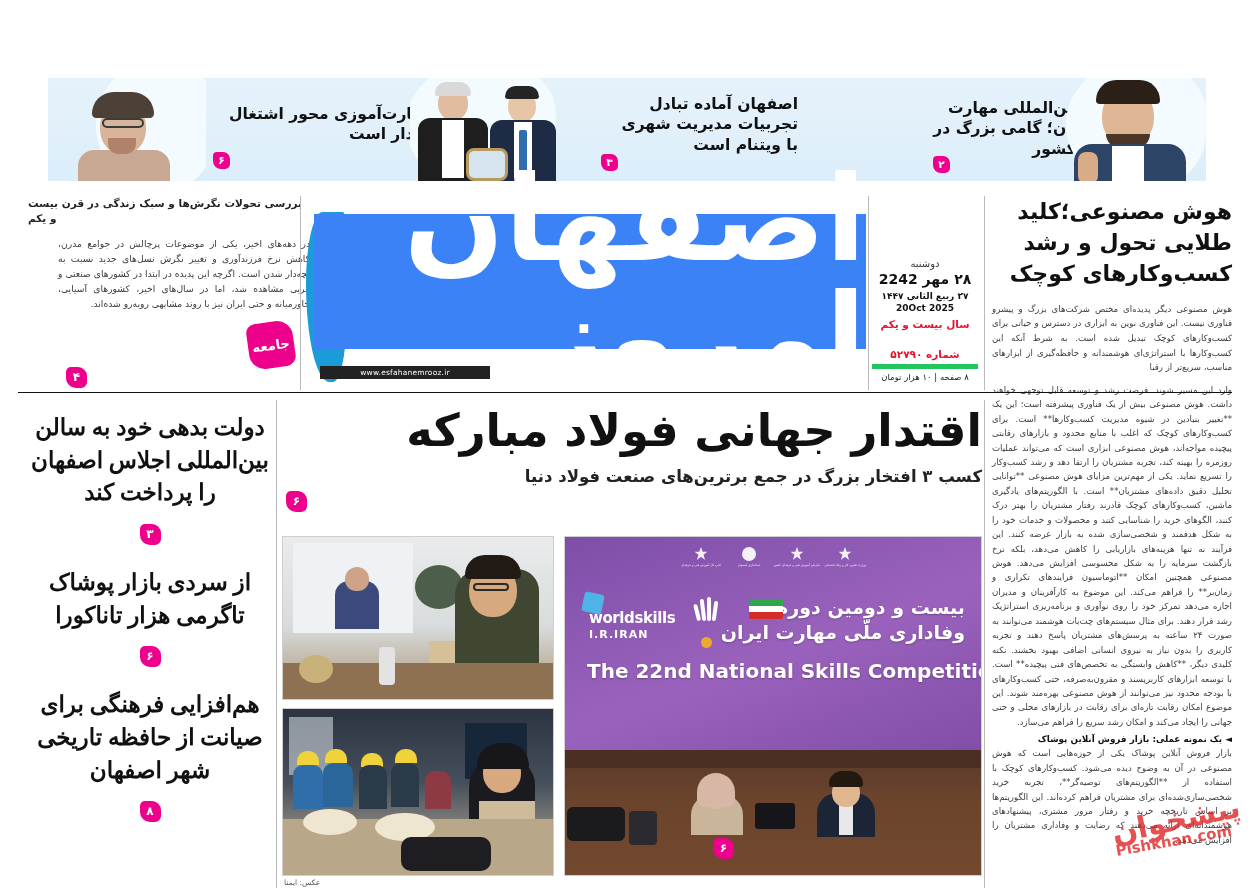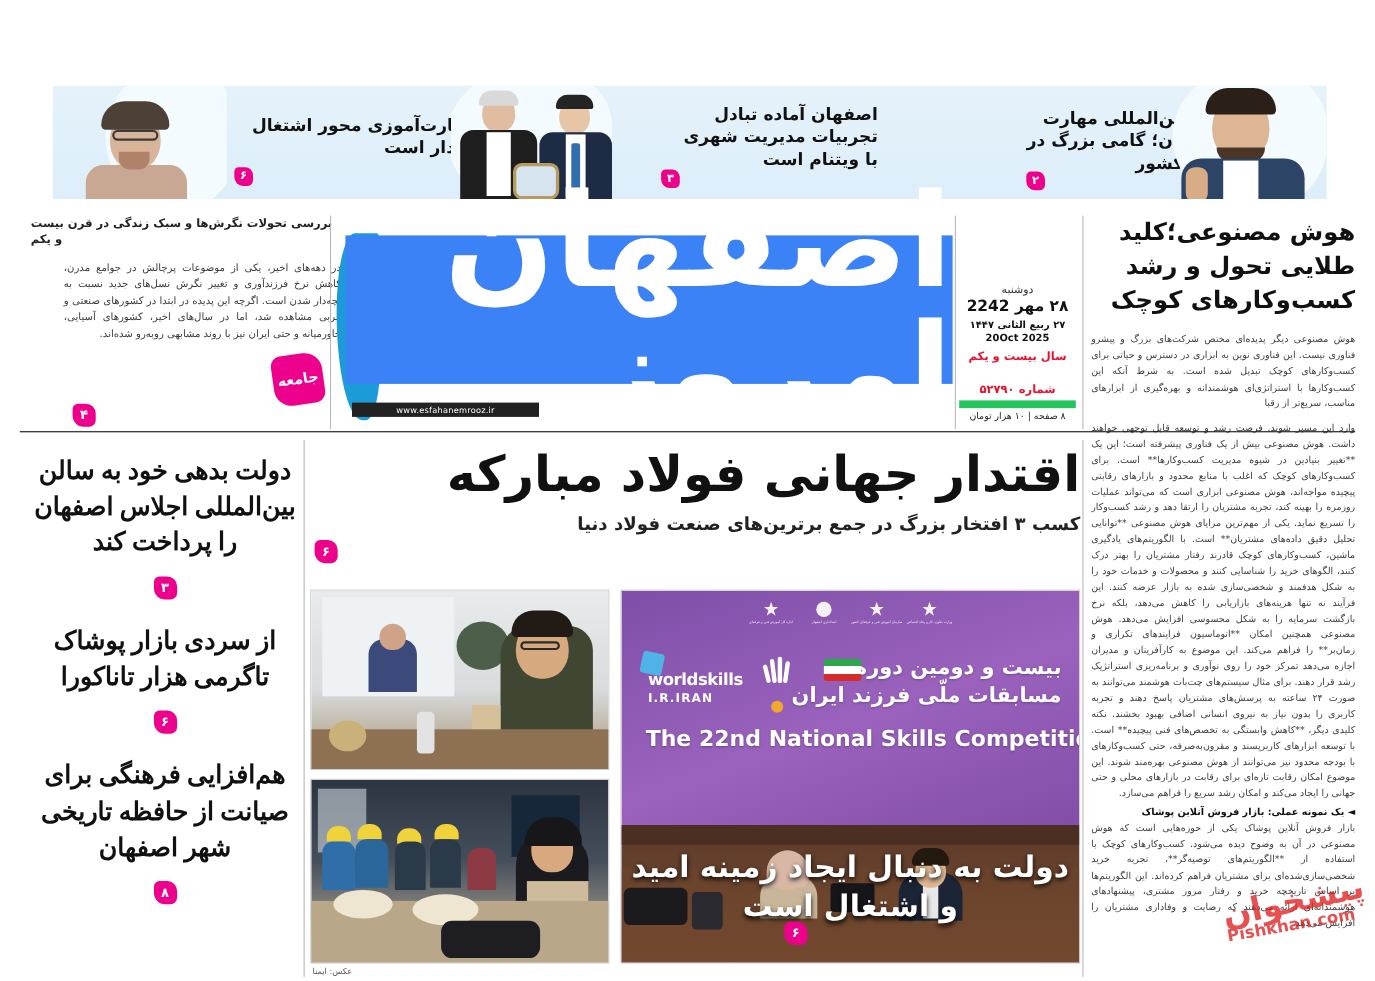--- a/index.html
+++ b/index.html
@@ -89,21 +89,21 @@
   .date-block {
     position:absolute; left:872px; top:258px; width:106px;
     text-align:center; direction:rtl; color:#111;
   }
   .db-day  { font-size:10px; color:#333; }
   .db-date { font-size:14px; font-weight:700; margin-top:2px; }
   .db-hijri{ font-size:9px; margin-top:4px; font-weight:600; }
   .db-greg { font-size:9px; margin-top:2px; direction:ltr; font-weight:700; }
   .db-year { font-size:10.5px; margin-top:5px; color:#e8112d; font-weight:700; }
   .db-issue{ font-size:10.5px; color:#e8112d; font-weight:700; margin-top:18px; }
-  .db-pages{ font-size:8.5px; margin-top:4px; color:#222; border-top:7px solid #22c55e; padding-top:3px;}
+  .db-pages{ font-size:8.5px; margin-top:4px; color:#222; border-top:5px solid #22c55e; padding-top:3px;}
 
   
   .right-col { position:absolute; right:18px; top:196px; width:240px; }
   .rc-head {
     font-size:22px; font-weight:800; color:#111; text-align:right;
     direction:rtl; line-height:1.42; letter-spacing:-0.4px;
   }
   .rc-lead-wrap { margin-top:12px; display:flex; gap:8px; direction:rtl; }
   .rc-lead {
     font-size:8.6px; color:#3a3a3a; text-align:justify; direction:rtl;
@@ -282,21 +282,21 @@
     <div class="db-hijri">۲۷ ربیع الثانی ۱۴۴۷</div>
     <div class="db-greg">20Oct 2025</div>
     <div class="db-year">سال بیست و یکم</div>
     <div class="db-issue">شماره ۵۲۷۹۰</div>
     <div class="db-pages">۸ صفحه | ۱۰ هزار تومان</div>
   </div>
 
   <div class="right-col">
     <div class="rc-head">هوش مصنوعی؛کلید طلایی تحول و رشد کسب‌وکارهای کوچک</div>
     <div class="rc-lead-wrap">
-      <div class="rc-lead">هوش مصنوعی دیگر پدیده‌ای مختص شرکت‌های بزرگ و پیشرو فناوری نیست. این فناوری نوین به ابزاری در دسترس و حیاتی برای کسب‌وکارهای کوچک تبدیل شده است. به شرط آنکه این کسب‌وکارها با استراتژی‌ای هوشمندانه و بهره‌گیری از ابزارهای مناسب، سریع‌تر از رقبا</div>
+      <div class="rc-lead">هوش مصنوعی دیگر پدیده‌ای مختص شرکت‌های بزرگ و پیشرو فناوری نیست. این فناوری نوین به ابزاری در دسترس و حیاتی برای کسب‌وکارهای کوچک تبدیل شده است. به شرط آنکه این کسب‌وکارها با استراتژی‌ای هوشمندانه و حافظه‌گیری از ابزارهای مناسب، سریع‌تر از رقبا</div>
     </div>
     <div class="rc-body">وارد این مسیر شوند. فرصت رشد و توسعه قابل توجهی خواهند داشت. هوش مصنوعی بیش از یک فناوری پیشرفته است؛ این یک **تغییر بنیادین در شیوه مدیریت کسب‌وکارها** است. برای کسب‌وکارهای کوچک که اغلب با منابع محدود و بازارهای رقابتی پیچیده مواجه‌اند، هوش مصنوعی ابزاری است که می‌تواند عملیات روزمره را بهینه کند، تجربه مشتریان را ارتقا دهد و رشد کسب‌وکار را تسریع نماید. یکی از مهم‌ترین مزایای هوش مصنوعی **توانایی تحلیل دقیق داده‌های مشتریان** است. با الگوریتم‌های یادگیری ماشین، کسب‌وکارهای کوچک قادرند رفتار مشتریان را بهتر درک کنند، الگوهای خرید را شناسایی کنند و محصولات و خدمات خود را به شکل هدفمند و شخصی‌سازی شده به بازار عرضه کنند. این فرآیند نه تنها هزینه‌های بازاریابی را کاهش می‌دهد، بلکه نرخ بازگشت سرمایه را به شکل محسوسی افزایش می‌دهد. هوش مصنوعی همچنین امکان **اتوماسیون فرایندهای تکراری و زمان‌بر** را فراهم می‌کند. این موضوع به کارآفرینان و مدیران اجازه می‌دهد تمرکز خود را روی نوآوری و برنامه‌ریزی استراتژیک رشد قرار دهند. برای مثال سیستم‌های چت‌بات هوشمند می‌توانند به صورت ۲۴ ساعته به پرسش‌های مشتریان پاسخ دهند و تجربه کاربری را بدون نیاز به نیروی انسانی اضافی بهبود بخشند. نکته کلیدی دیگر، **کاهش وابستگی به تخصص‌های فنی پیچیده** است. با توسعه ابزارهای کاربرپسند و مقرون‌به‌صرفه، حتی کسب‌وکارهای با بودجه محدود نیز می‌توانند از هوش مصنوعی بهره‌مند شوند. این موضوع امکان رقابت تازه‌ای برای رقابت در بازارهای محلی و حتی جهانی را ایجاد می‌کند و امکان رشد سریع را فراهم می‌سازد.</div>
     <div class="rc-sub" style="margin-top:5px; direction:rtl;">◄ یک نمونه عملی: بازار فروش آنلاین پوشاک</div>
     <div class="rc-body" style="margin-top:2px;">بازار فروش آنلاین پوشاک یکی از حوزه‌هایی است که هوش مصنوعی در آن به وضوح دیده می‌شود. کسب‌وکارهای کوچک با استفاده از **الگوریتم‌های توصیه‌گر**، تجربه خرید شخصی‌سازی‌شده‌ای برای مشتریان فراهم کرده‌اند. این الگوریتم‌ها بر اساس تاریخچه خرید و رفتار مرور مشتری، پیشنهادهای هوشمندانه‌ای ارائه می‌دهند که رضایت و وفاداری مشتریان را افزایش می‌دهد.</div>
 
   </div>
 
   <div class="hr-main"></div>
   <div class="vr" style="left:276px; top:400px; height:488px;"></div>
   <div class="vr" style="left:984px; top:400px; height:488px;"></div>
@@ -392,21 +392,21 @@
           <div class="sk-lbl">استانداری اصفهان</div>
         </div>
         <div class="sk-logo">
           <div class="sk-emblem"></div>
           <div class="sk-lbl">اداره کل آموزش فنی و حرفه‌ای</div>
         </div>
       </div>
 
       <div class="sk-title">
         <div>بیست و دومین دوره</div>
-        <div>مسابقات ملّی فرزند ایران</div>
+        <div>وفاداری ملّی مهارت ایران</div>
       </div>
       <span class="sk-flag" style="position:absolute; top:62px; right:198px;"></span>
 
       <div class="sk-hand">
         <svg width="26" height="30" viewBox="0 0 26 30">
           <g fill="#ffffff">
             <rect x="2" y="9" width="4" height="17" rx="2" transform="rotate(-14 4 17)"></rect>
             <rect x="8" y="4" width="4" height="22" rx="2" transform="rotate(-7 10 15)"></rect>
             <rect x="14" y="2" width="4" height="24" rx="2"></rect>
             <rect x="20" y="6" width="4" height="20" rx="2" transform="rotate(8 22 16)"></rect>
@@ -435,21 +435,20 @@
       <div class="sk-person" style="left:250px;">
         <div class="ph" style="left:2px; top:28px; width:58px; height:44px; background:#1c2535; border-radius:20px 20px 0 0;"></div>
         <div class="ph" style="left:24px; top:30px; width:14px; height:40px; background:#e8e8e8;"></div>
         <div class="ph face" style="left:17px; top:12px; width:28px; height:30px; background:#dfb690;"></div>
         <div class="ph" style="left:14px; top:6px; width:34px; height:16px; background:#23190f; border-radius:17px 17px 4px 4px;"></div>
       </div>
       <div class="ph" style="left:190px; bottom:46px; width:40px; height:26px; background:#16161a; border-radius:3px;"></div>
       <div class="ph" style="left:2px;  bottom:34px; width:58px; height:34px; background:#1b1b1d; border-radius:6px;"></div>
       <div class="ph" style="left:64px; bottom:30px; width:28px; height:34px; background:#2a2a30; border-radius:4px;"></div>
 
-      <div class="ovl-head">دولت به دنبال ایجاد زمینه امید و اشتغال است</div>
       <div class="ovl-badge">
         <span class="badge-pink-lg">۶</span>
       </div>
     </div>
   </div>
 
   <div class="watermark">
     <span>پیشخوان</span>
     <span class="wm2">Pishkhan.com</span>
   </div>

